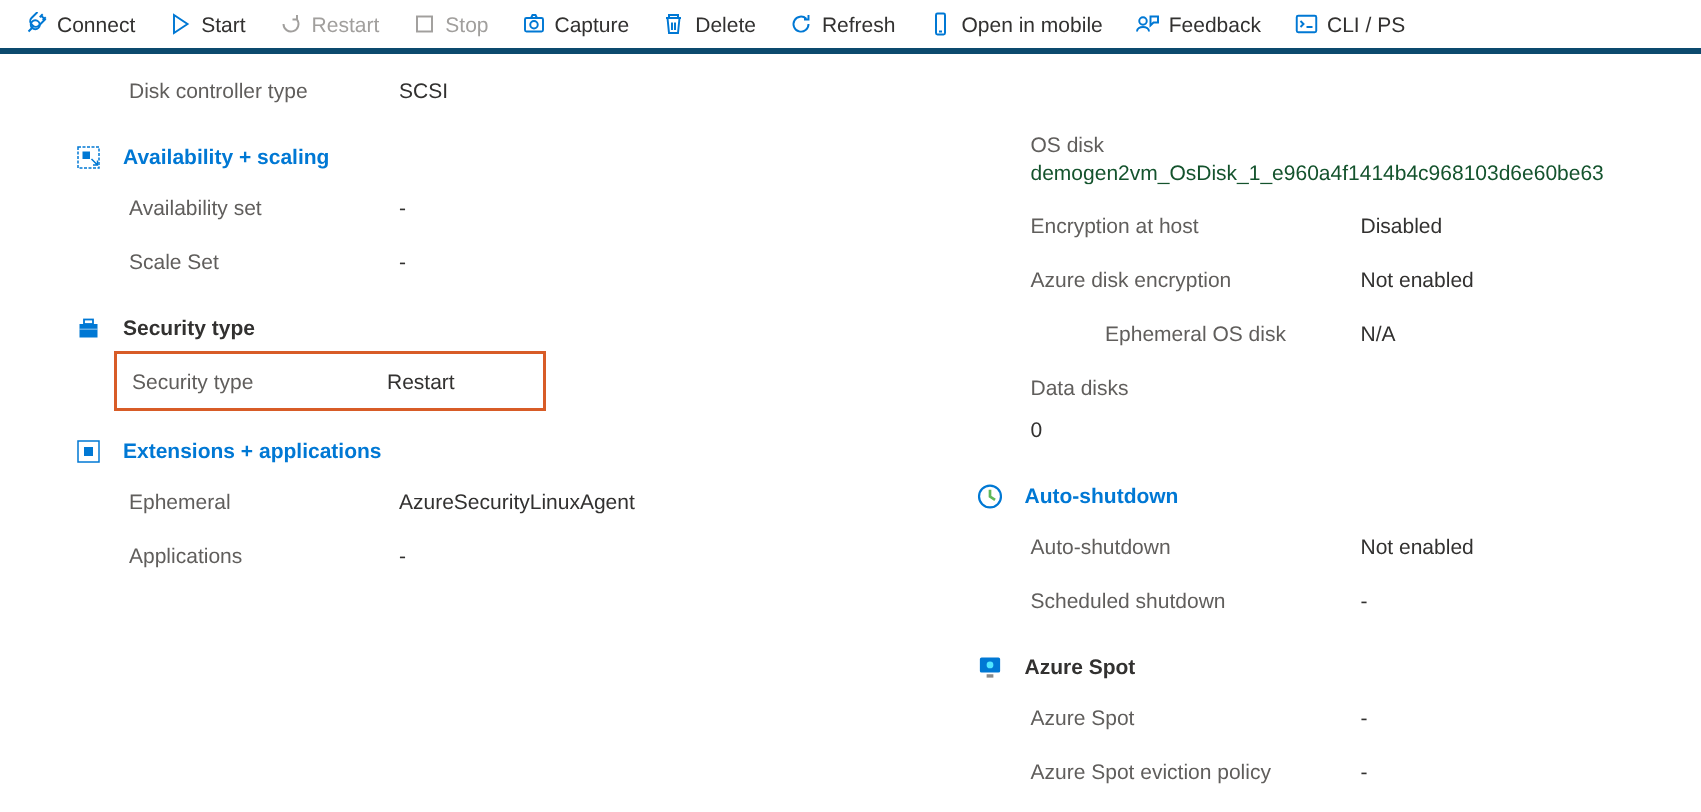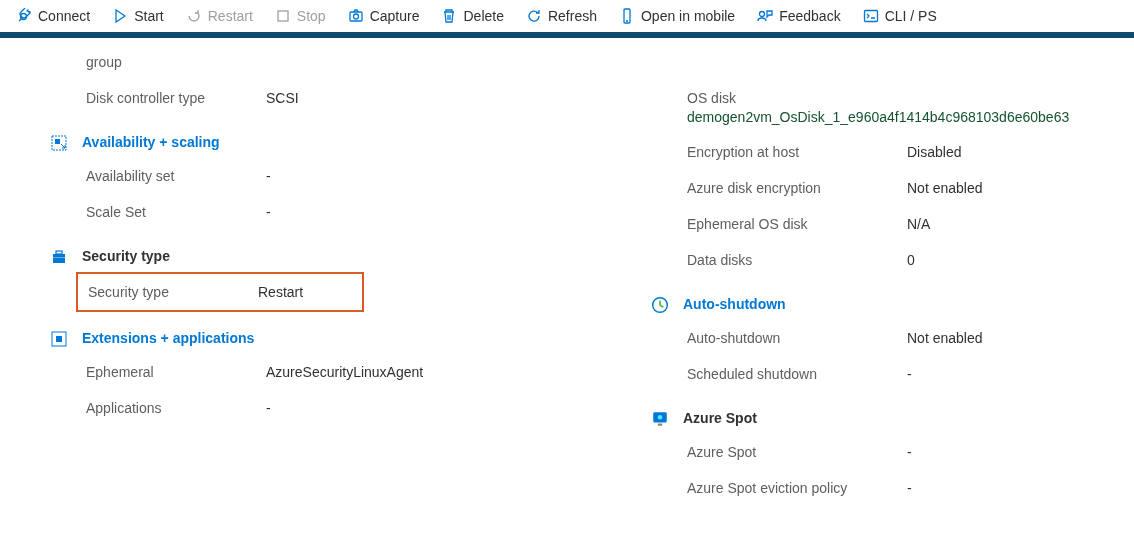--- a/index.html
+++ b/index.html
@@ -8,21 +8,21 @@
     font-family: "Segoe UI", -apple-system, BlinkMacSystemFont, sans-serif;
     font-size: 14px;
     color: #323130;
     background: #ffffff;
     width: 1134px;
   }
   .toolbar {
     display: flex;
     align-items: center;
     padding: 8px 16px;
-    border-bottom: 6px solid #0c4a6e;
+    border-bottom: 4px solid #0c4a6e;
     gap: 22px;
   }
   .toolbar-item {
     display: flex;
     align-items: center;
     gap: 6px;
     color: #323130;
     cursor: pointer;
   }
   .toolbar-item.disabled { color: #a19f9d; cursor: default; }
@@ -163,24 +163,20 @@
         </svg>
     </span>
     <span>CLI / PS</span>
   </div>
 </div>
 
 <div class="content">
 
   <div class="col">
     <div class="row">
-      <div class="label">group</div>
-      <div class="value"></div>
-    </div>
-    <div class="row">
       <div class="label">Disk controller type</div>
       <div class="value">SCSI</div>
     </div>
 
     <div class="section-head link-head">
       <span class="sicon">
         <svg viewBox="0 0 16 16" width="16" height="16">
             <rect x="1" y="1" width="14" height="14" fill="none" stroke="#0078d4" stroke-dasharray="2 1"></rect>
             <rect x="4" y="4" width="5" height="5" fill="#0078d4"></rect>
             <path d="M10 9l4 4M14 10v3h-3" stroke="#0078d4" fill="none"></path>
@@ -241,24 +237,24 @@
 
     <div class="row" style="padding-left:60px;">
       <div class="label" style="width:220px;">Encryption at host</div>
       <div class="value">Disabled</div>
     </div>
     <div class="row" style="padding-left:60px;">
       <div class="label" style="width:220px;">Azure disk encryption</div>
       <div class="value">Not enabled</div>
     </div>
     <div class="row" style="padding-left:60px;">
-      <div class="label" style="width:220px;">Ephemeral OS disk</div>
+      <div class="label" style="width:220px;text-align:center;">Ephemeral OS disk</div>
       <div class="value">N/A</div>
     </div>
-    <div class="row" style="padding-left:60px;">
+    <div class="row" style="padding-left:60px;flex-direction:column;">
       <div class="label" style="width:220px;">Data disks</div>
       <div class="value">0</div>
     </div>
 
     <div class="section-head link-head" style="padding-left:24px;">
       <span class="sicon">
         <svg viewBox="0 0 16 16" width="18" height="18">
             <circle cx="8" cy="8" r="6.5" fill="none" stroke="#0078d4" stroke-width="1.3"></circle>
             <path d="M8 4v4l3 2" stroke="#5fb858" stroke-width="1.6" fill="none"></path>
           </svg>

